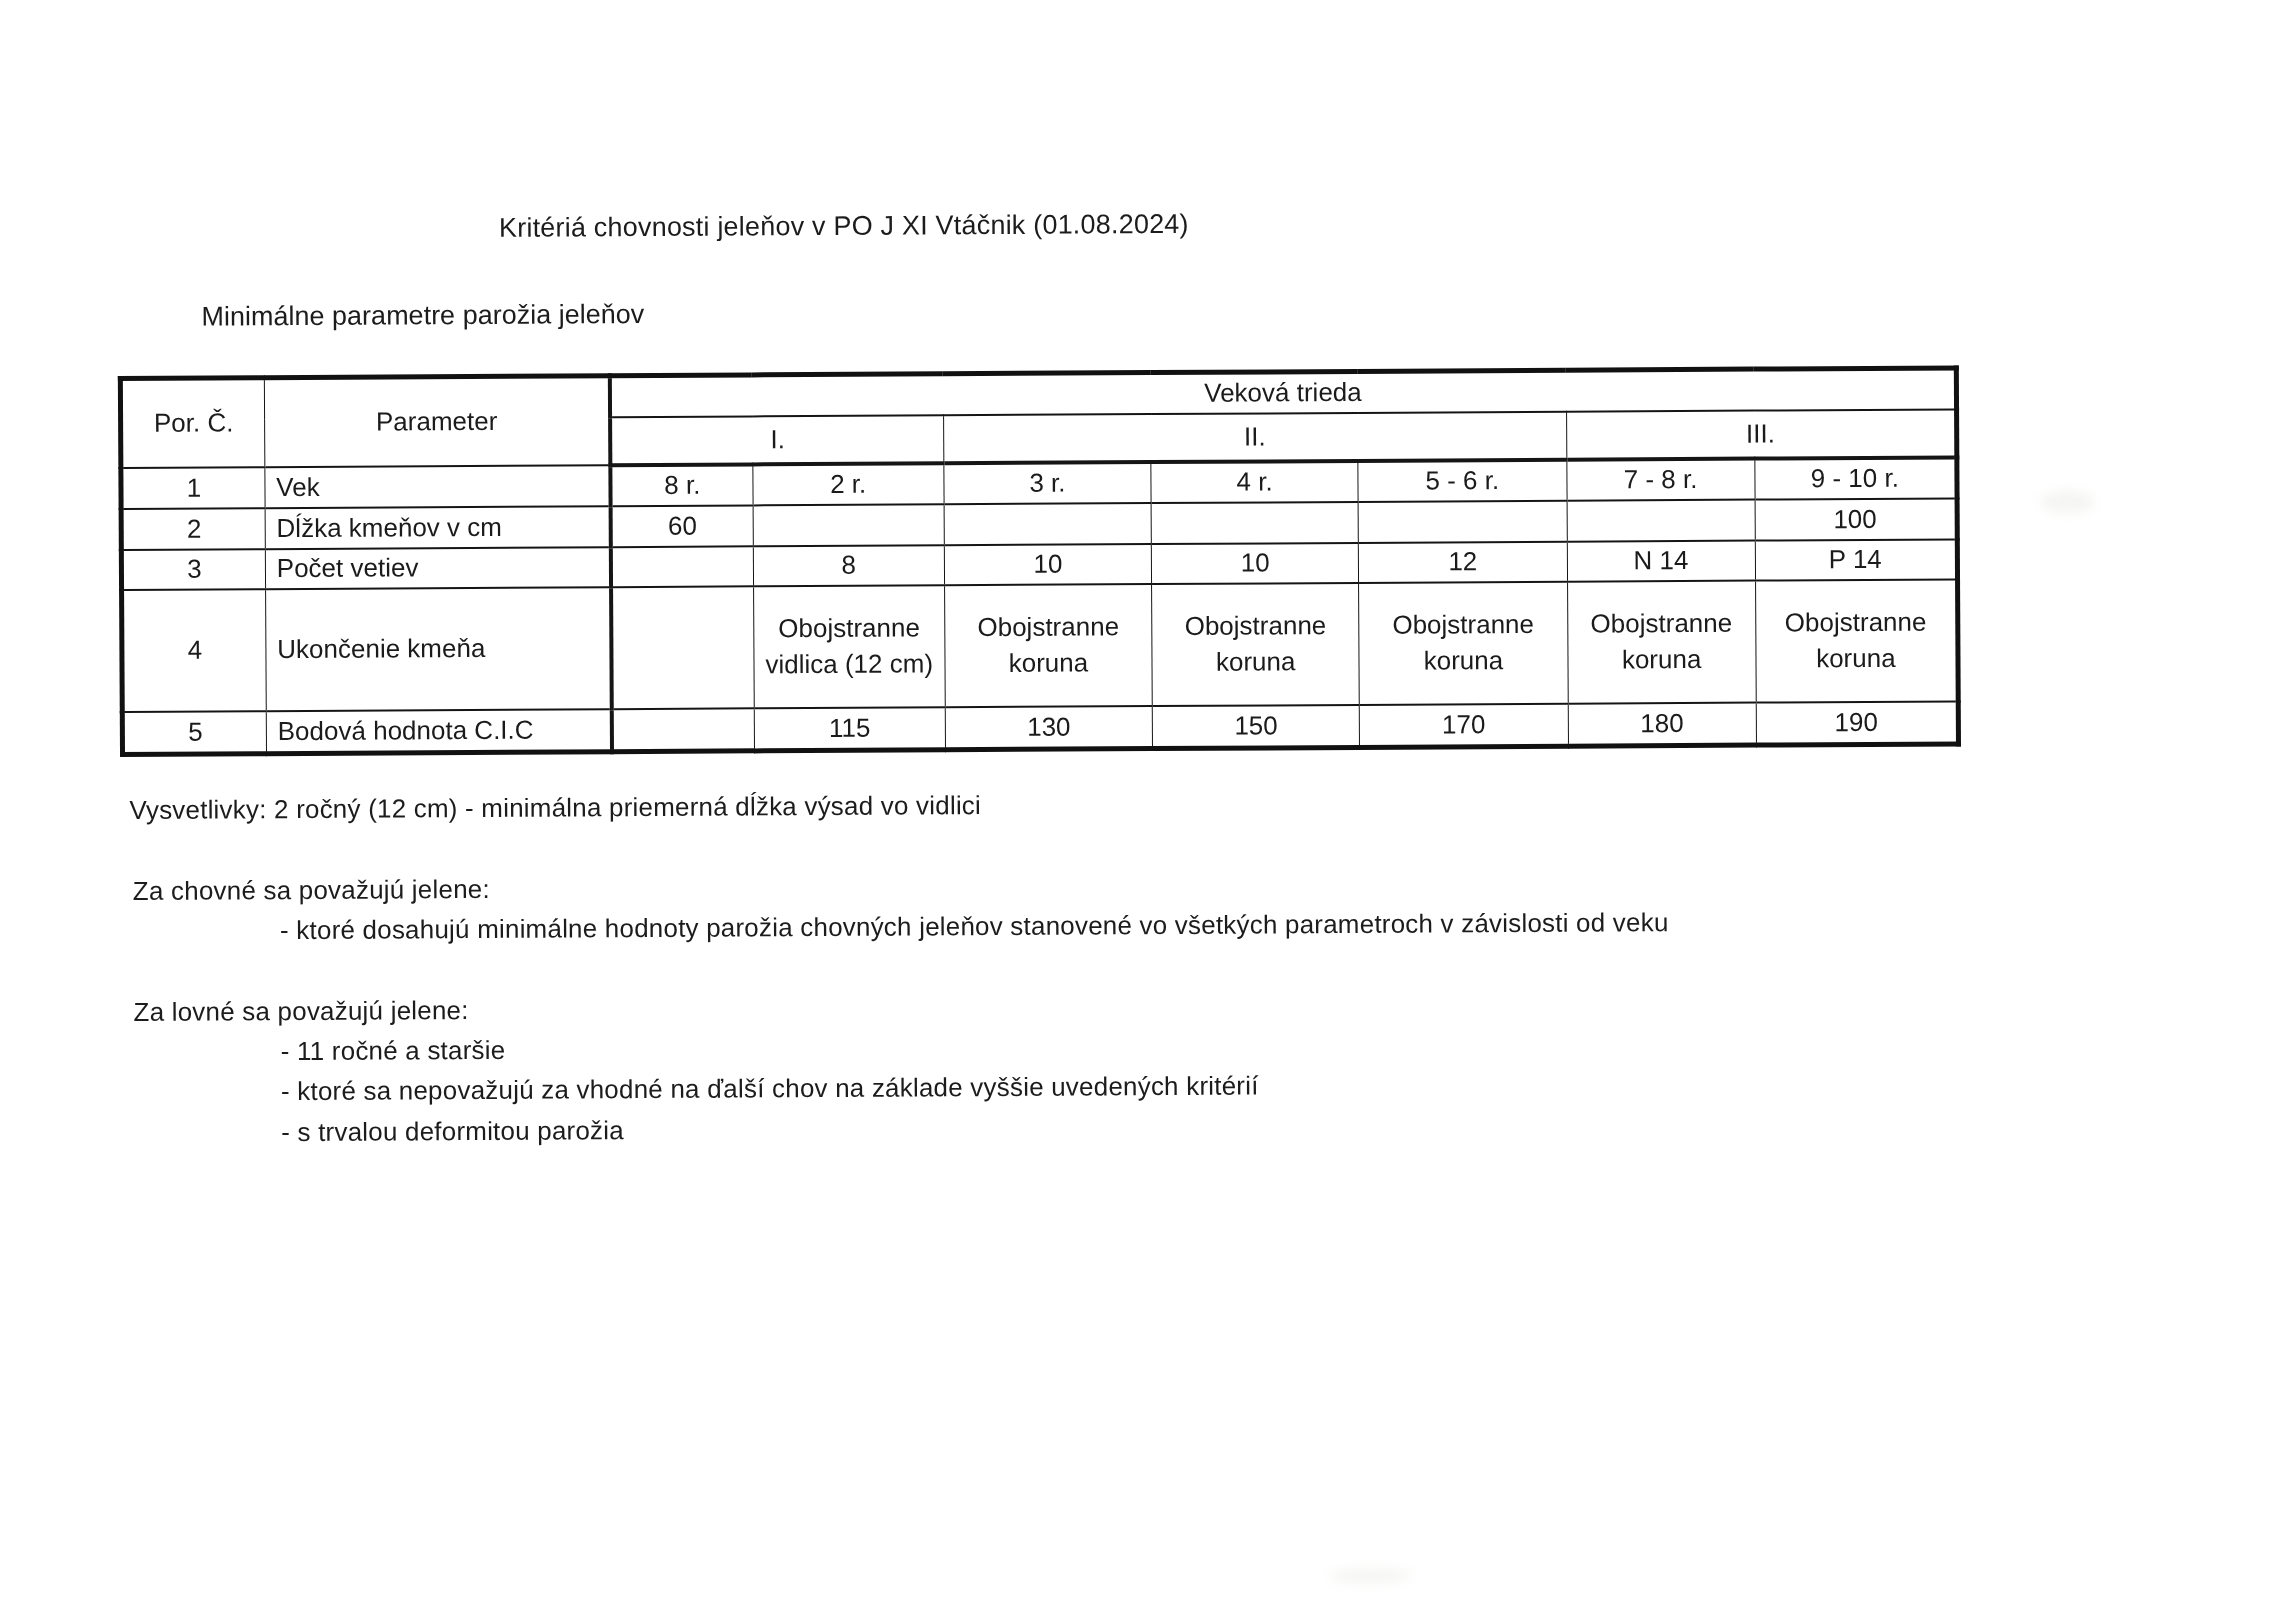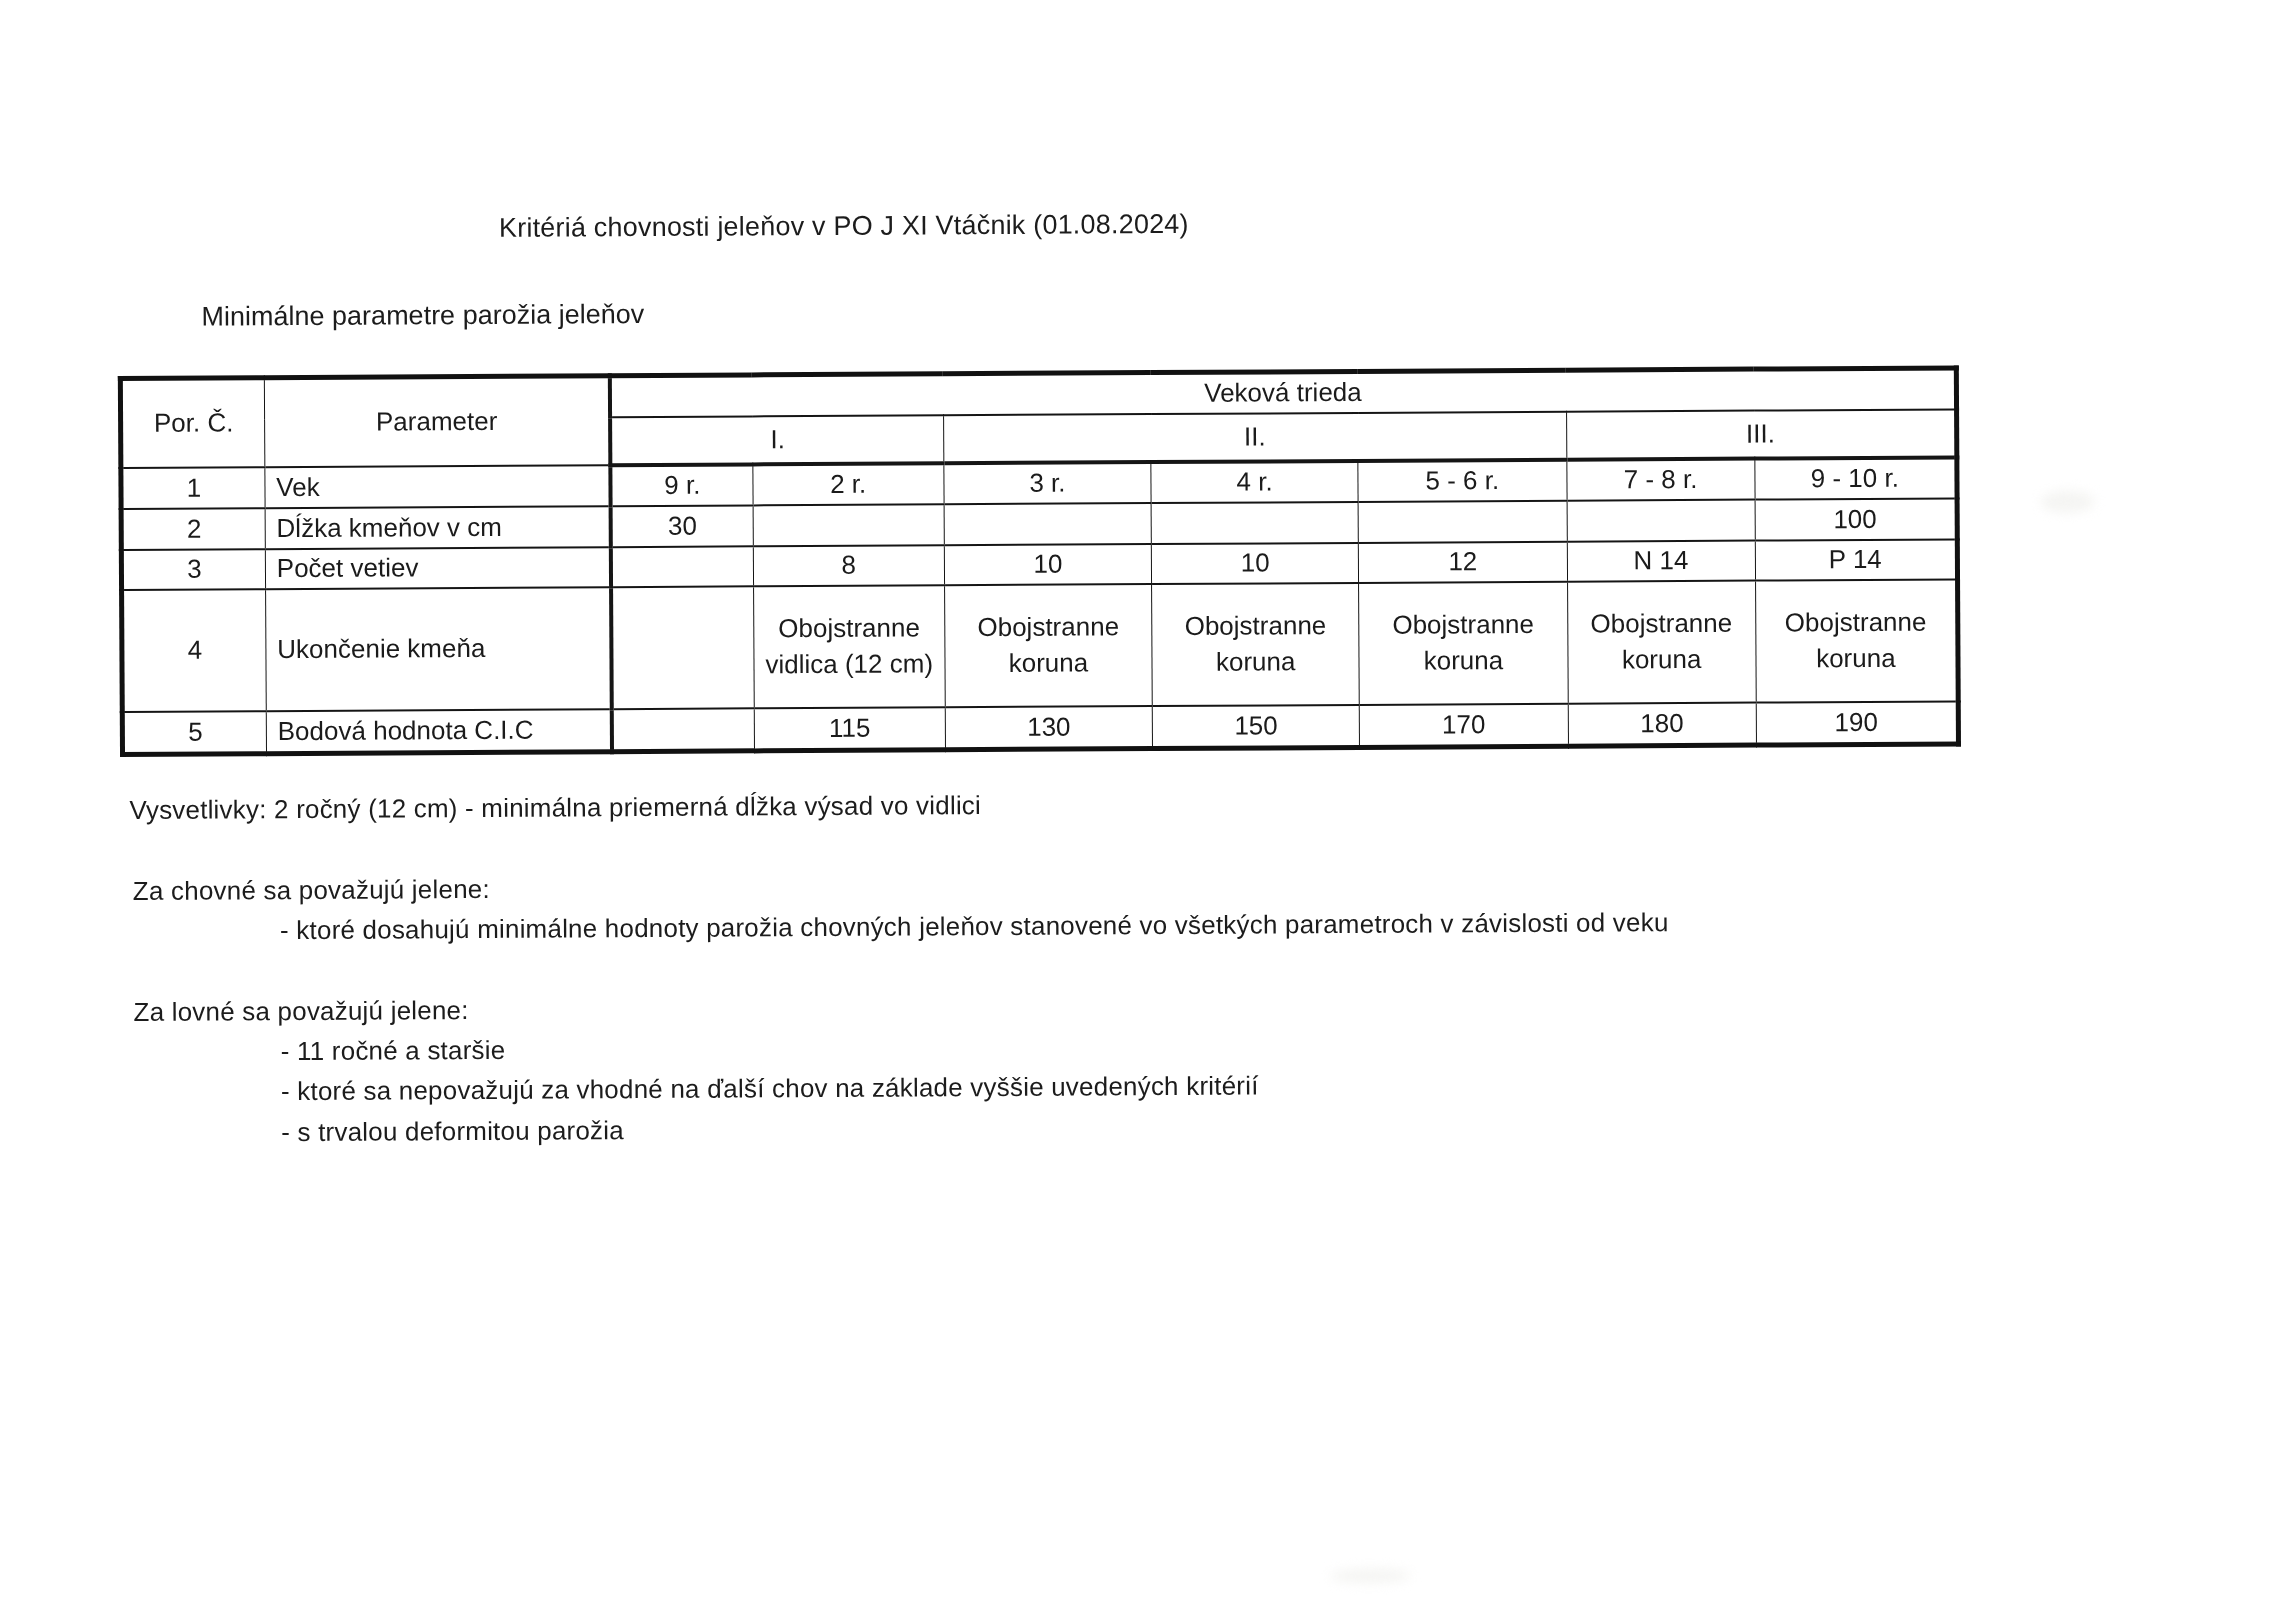--- a/index.html
+++ b/index.html
@@ -115,33 +115,33 @@
     </tr>
     <tr class="hdr2" style="height:48px">
       <th colspan="2" class="bold thick-left">I.</th>
       <th colspan="3" class="bold">II.</th>
       <th colspan="2" class="bold">III.</th>
     </tr>
 
     <tr style="height:41px">
       <td>1</td>
       <td class="param-label">Vek</td>
-      <td class="thick-left">9 r.</td>
+      <td class="thick-left">8 r.</td>
       <td>2 r.</td>
       <td>3 r.</td>
       <td>4 r.</td>
       <td>5 - 6 r.</td>
       <td>7 - 8 r.</td>
       <td>9 - 10 r.</td>
     </tr>
 
     <tr style="height:41px">
       <td>2</td>
       <td class="param-label">Dĺžka kmeňov v cm</td>
-      <td class="thick-left">30</td>
+      <td class="thick-left">60</td>
       <td></td>
       <td></td>
       <td></td>
       <td></td>
       <td></td>
       <td>100</td>
     </tr>
 
     <tr style="height:40px">
       <td>3</td>

